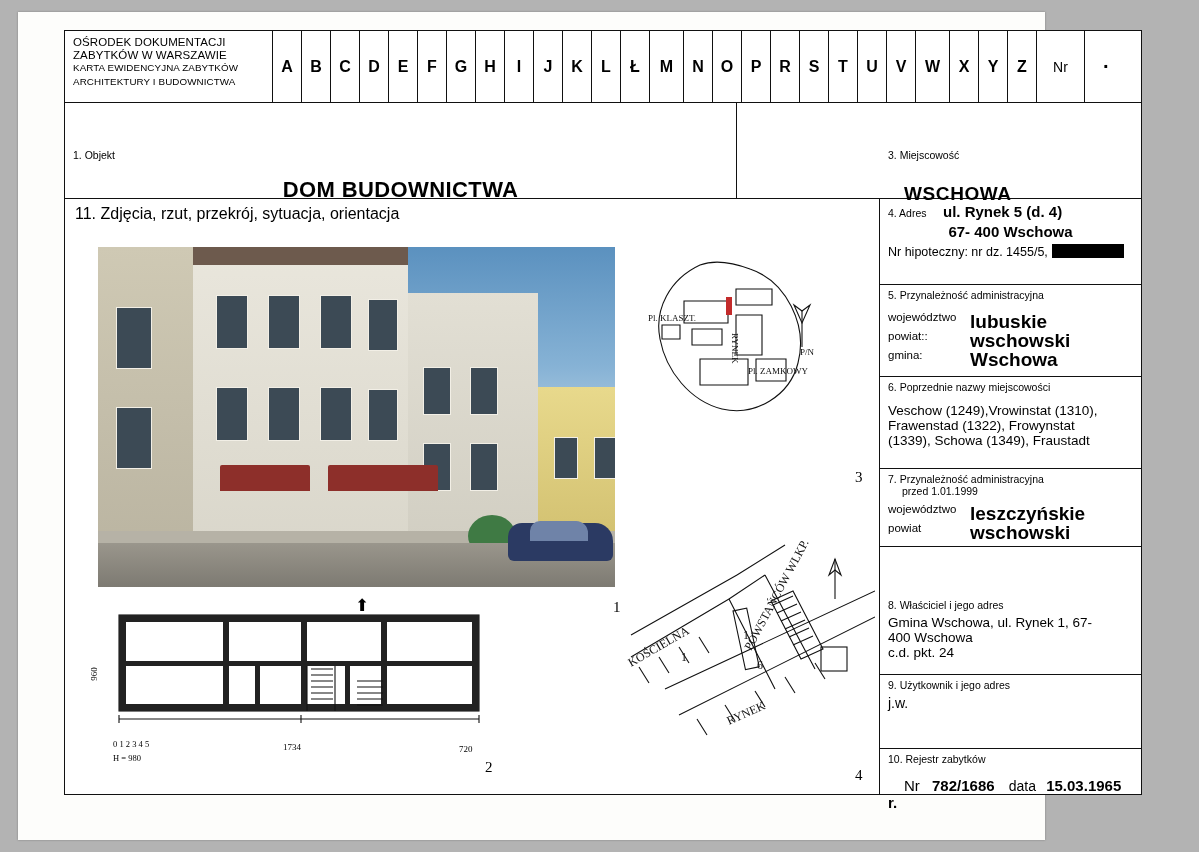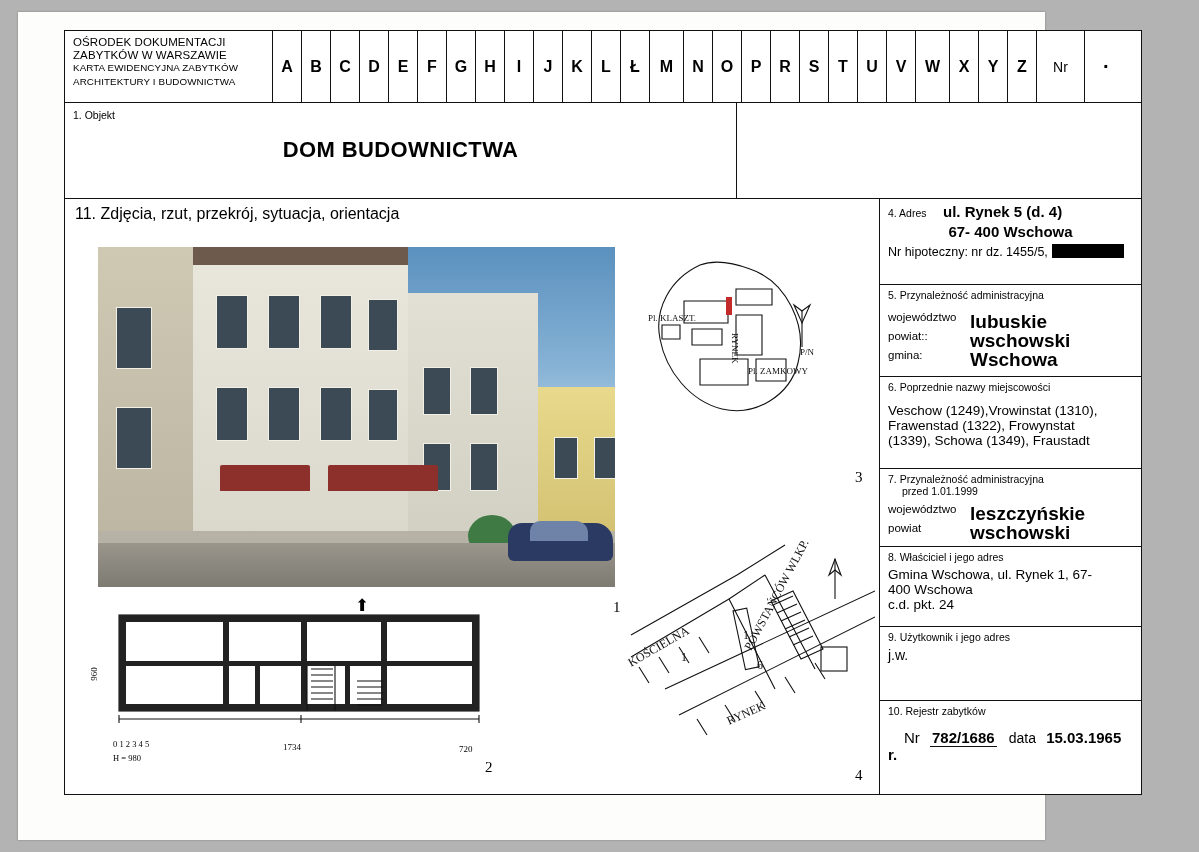--- a/index.html
+++ b/index.html
@@ -109,20 +109,21 @@
     box-sizing: border-box;
   }
   .c-miejsc {
     position: absolute; left: 815px; top: 0;
     right: 0; height: 100%;
     box-sizing: border-box;
   }
   .fld-label {
     font-size: 10.5px;
     padding: 6px 0 0 8px;
+    margin-top: 40px;
   }
   .obiekt-value {
     text-align: center;
     font-size: 22px;
     font-weight: bold;
     letter-spacing: .4px;
     margin-top: 16px;
   }
   .czas-value {
     font-size: 14px;
@@ -298,20 +299,24 @@
 
         </div>
       </div>
     </div>
 
     <div class="row2">
       <div class="c-obiekt">
         <div class="fld-label">1. Objekt</div>
         <div class="obiekt-value">DOM BUDOWNICTWA</div>
       </div>
+      <div class="c-miejsc">
+        <div class="fld-label">3. Miejscowość</div>
+        <div class="miejsc-value">WSCHOWA</div>
+      </div>
     </div>
 
     <div class="body">
 
       <div class="left-col">
         <div class="photo-label">11. Zdjęcia, rzut, przekrój, sytuacja, orientacja</div>
 
         <div class="photo">
           <div class="ph-sky"></div>
           <div class="ph-bldg-l"></div>
@@ -463,21 +468,21 @@
           <div class="kv" style="margin-top:6px;">
             <span class="k">województwo</span>
             <span class="v">leszczyńskie</span>
           </div>
           <div class="kv">
             <span class="k">powiat</span>
             <span class="v">wschowski</span>
           </div>
         </div>
 
-        <div class="sec" style="height:80px;">
+        <div class="sec" style="height:80px;margin-top:48px;">
           <div class="num">8. Właściciel i jego adres</div>
           <div class="mid" style="margin-top:4px;">Gmina Wschowa, ul. Rynek 1, 67-</div>
           <div class="mid">400 Wschowa</div>
           <div class="mid">c.d. pkt. 24</div>
         </div>
 
         <div class="sec" style="height:74px;">
           <div class="num">9. Użytkownik i jego adres</div>
           <div style="font-size:14px; margin-top:4px;">j.w.</div>
         </div>

